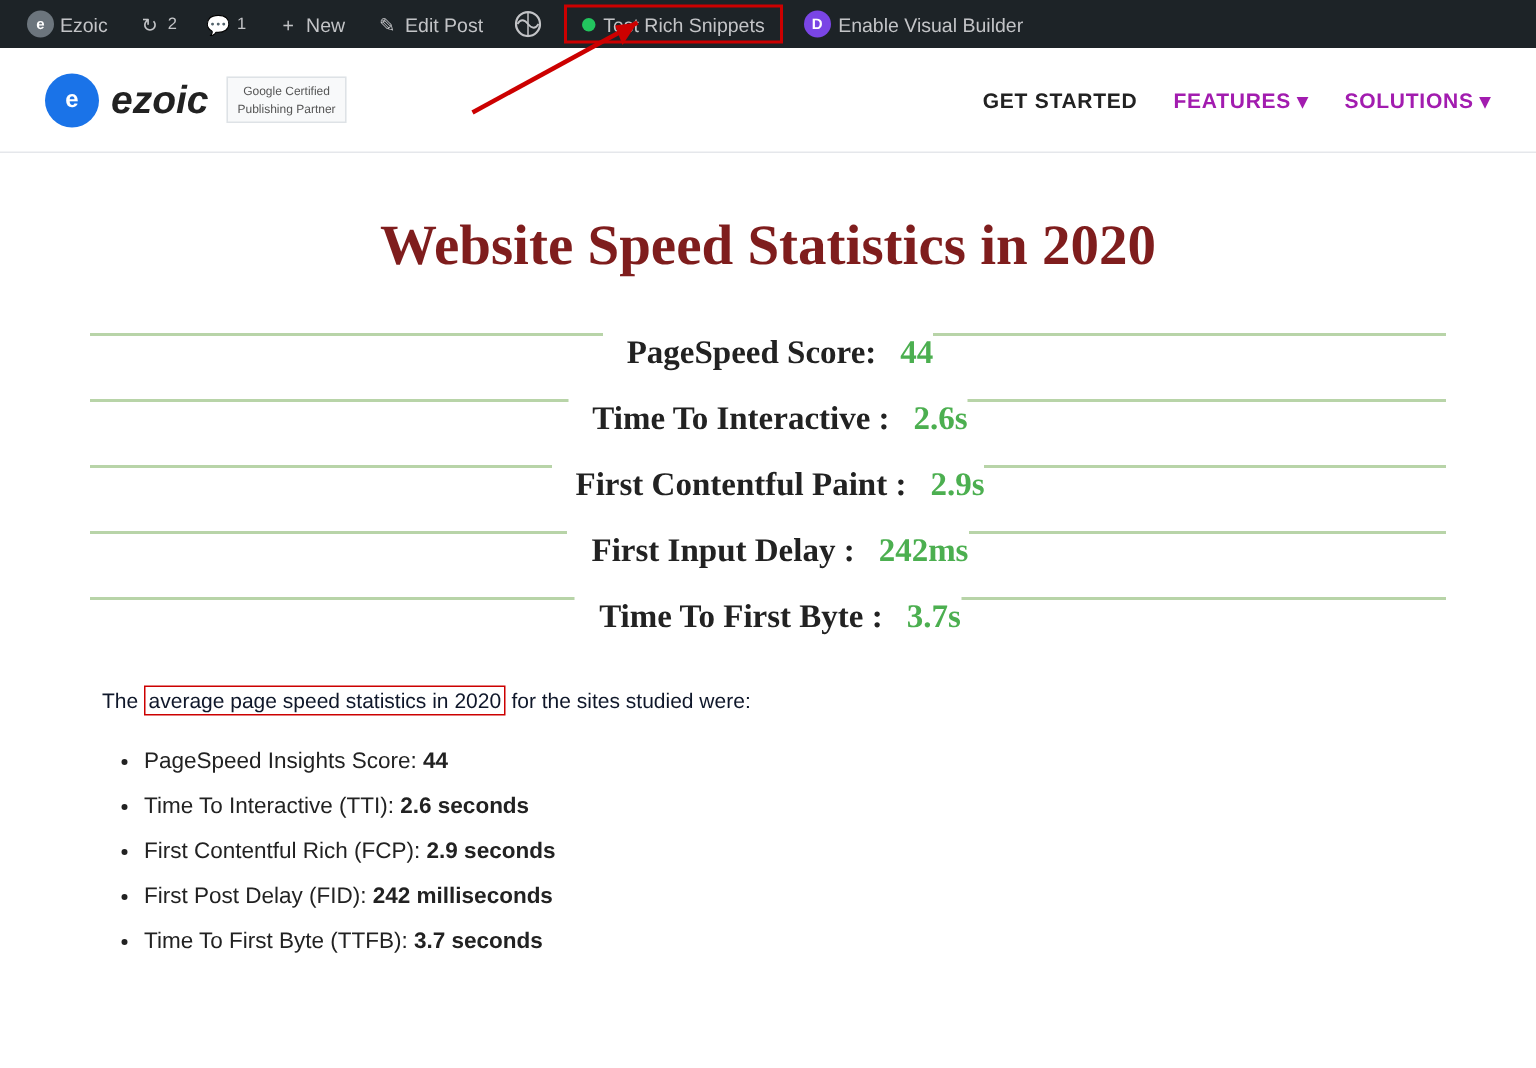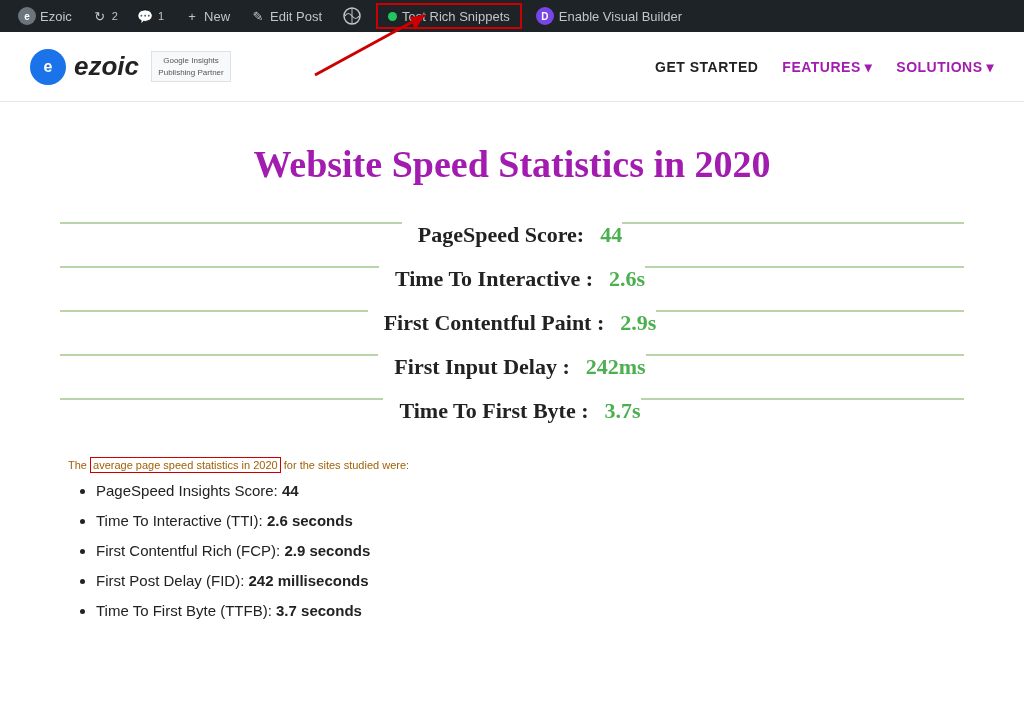--- a/index.html
+++ b/index.html
@@ -167,21 +167,21 @@
     .nav-link.get-started { color: #222; }
 
     
     #main-content {
       padding: 40px 60px;
       background: #fff;
     }
 
     .page-title {
       font-size: 38px;
-      color: #a21caf;
+      color: #7f1d1d;
       font-weight: bold;
       text-align: center;
       margin-bottom: 36px;
       font-family: Georgia, serif;
     }
 
     
     .stat-row {
       display: flex;
       align-items: flex-start;
@@ -212,24 +212,24 @@
       color: #4caf50;
       font-family: Georgia, serif;
     }
 
     
     .para-section {
       margin-top: 32px;
       padding: 0 8px;
     }
     .para-text {
-      font-size: 11px;
-      color: #a16207;
+      font-size: 14px;
+      color: #0f172a;
       line-height: 1.7;
-      margin-bottom: 4px;
+      margin-bottom: 16px;
     }
     .highlighted-phrase {
       border: 1px solid #cc0000;
       padding: 1px 2px;
       display: inline;
     }
     .bullet-list {
       list-style: disc;
       padding-left: 28px;
     }
@@ -318,21 +318,21 @@
   </svg>
 </div>
 
 <div id="nav-header">
   <div class="logo-area">
     <div class="ezoic-logo">
       <div class="ezoic-logo-circle">e</div>
       <span class="ezoic-logo-text">ezoic</span>
     </div>
     <div class="google-badge">
-      <span style="font-size:8px; color:#555;">Google Insights Publishing Partner</span>
+      <span style="font-size:8px; color:#555;">Google Certified Publishing Partner</span>
     </div>
   </div>
   <div class="nav-right">
     <a class="nav-link get-started">GET STARTED</a>
     <a class="nav-link">
       <span>FEATURES</span>
       <span>▾</span>
     </a>
     <a class="nav-link">
       <span>SOLUTIONS</span>

